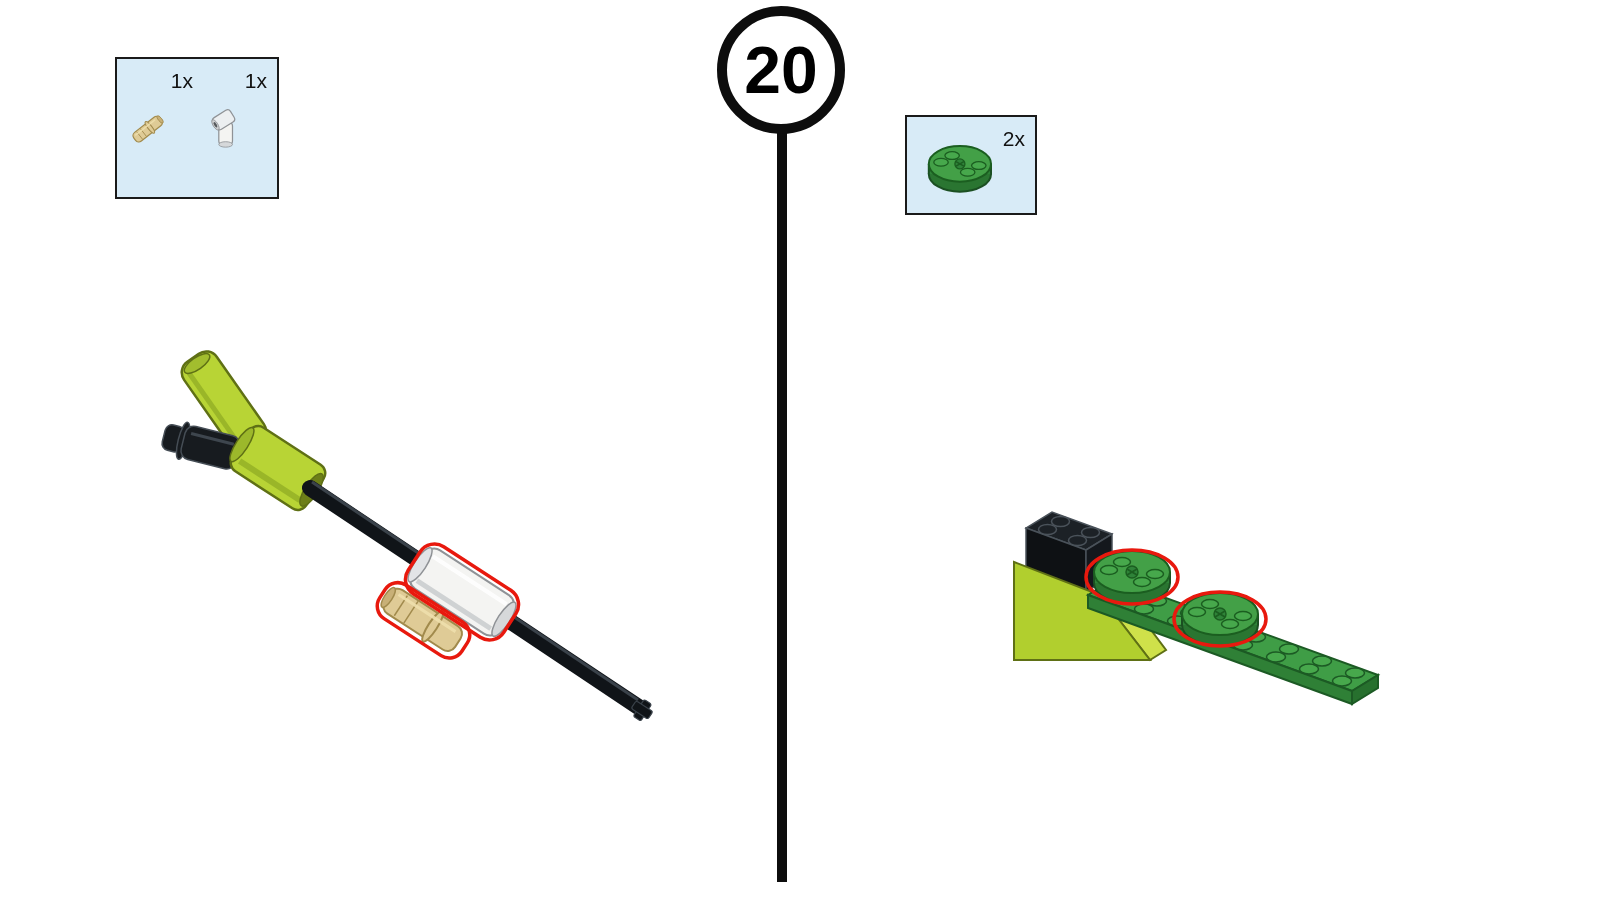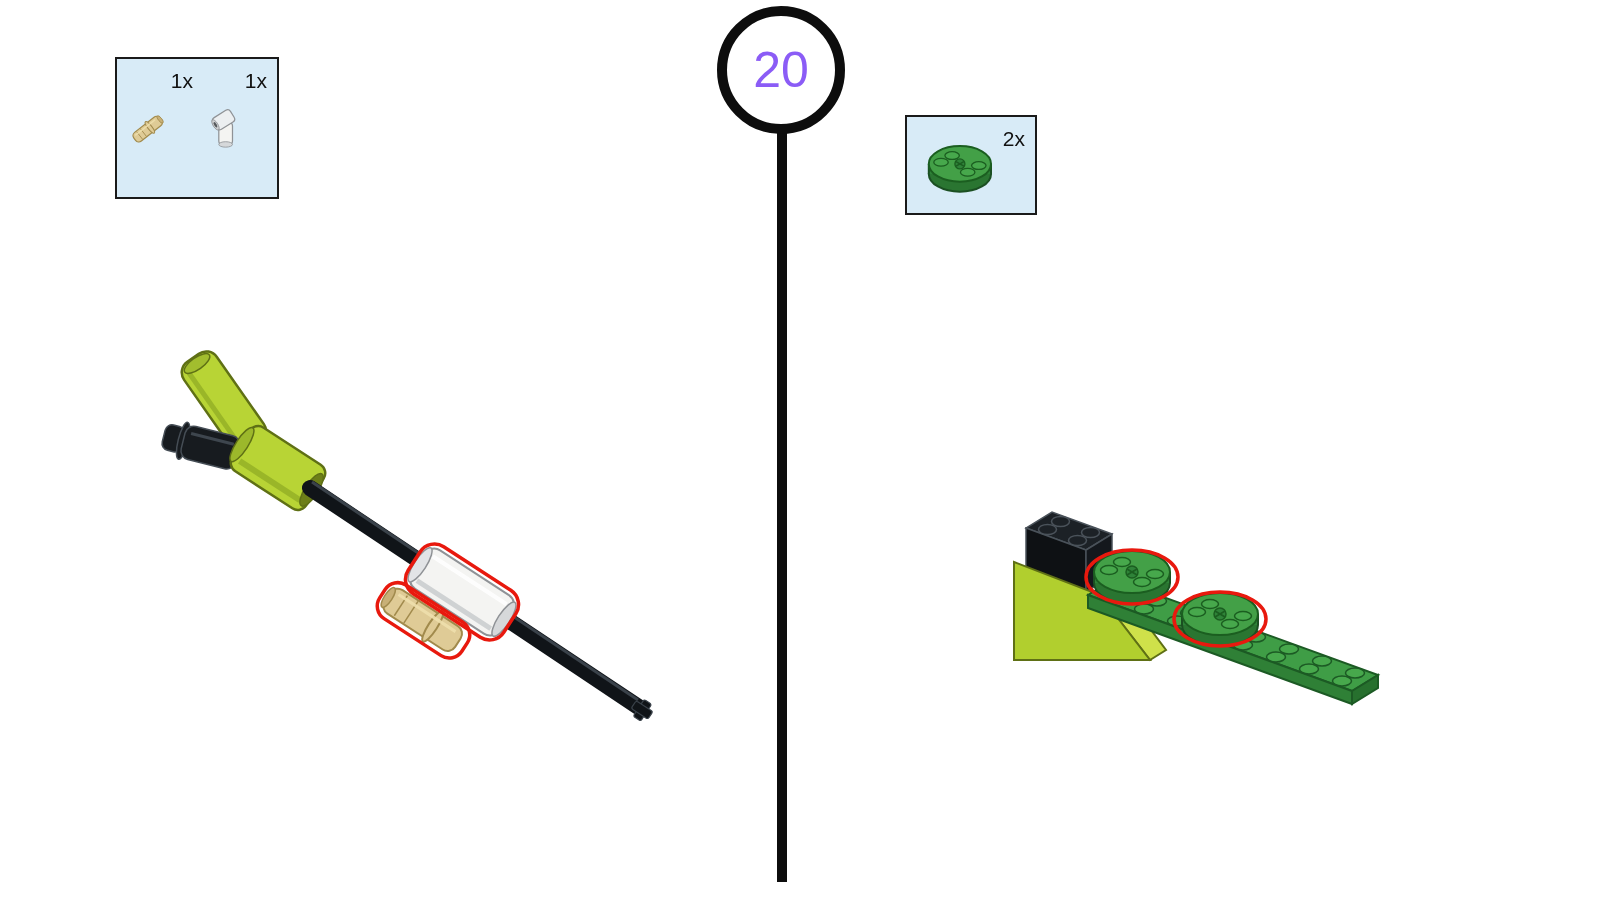--- a/index.html
+++ b/index.html
@@ -4,21 +4,21 @@
 <style>
   * { margin:0; padding:0; box-sizing:border-box; }
   html,body { width:1600px; height:900px; }
   body { font-family:"Liberation Sans", sans-serif; background:#ffffff; }
   .page { position:relative; width:1600px; height:900px; background:#ffffff; overflow:hidden; }
 
   .divider { position:absolute; left:777px; top:110px; width:10px; height:772px; background:#0d0d0d; z-index:1; }
   .step-circle { position:absolute; left:717px; top:6px; width:128px; height:128px;
                  border:10px solid #0d0d0d; border-radius:50%; background:#ffffff;
                  display:flex; align-items:center; justify-content:center; z-index:2; }
-  .step-circle span { font-size:50px; font-weight:normal; color:#8b5cf6; }
+  .step-circle span { font-size:66px; font-weight:bold; color:#000000; }
 
   .callout { position:absolute; background:#d8ebf7; border:2px solid #1a1a1a;
              display:flex; padding:8px 10px; z-index:1; }
   .callout-left  { left:115px; top:57px;  width:164px; height:142px; gap:8px; }
   .callout-right { left:905px; top:115px; width:132px; height:100px; }
   .part-cell { display:flex; flex-direction:row; flex:1; min-width:0; }
   .part-cell svg { width:100%; flex:1 1 auto; }
   .count { font-size:21px; color:#111; line-height:1; margin-top:3px; }
 
   .assembly { position:absolute; }

